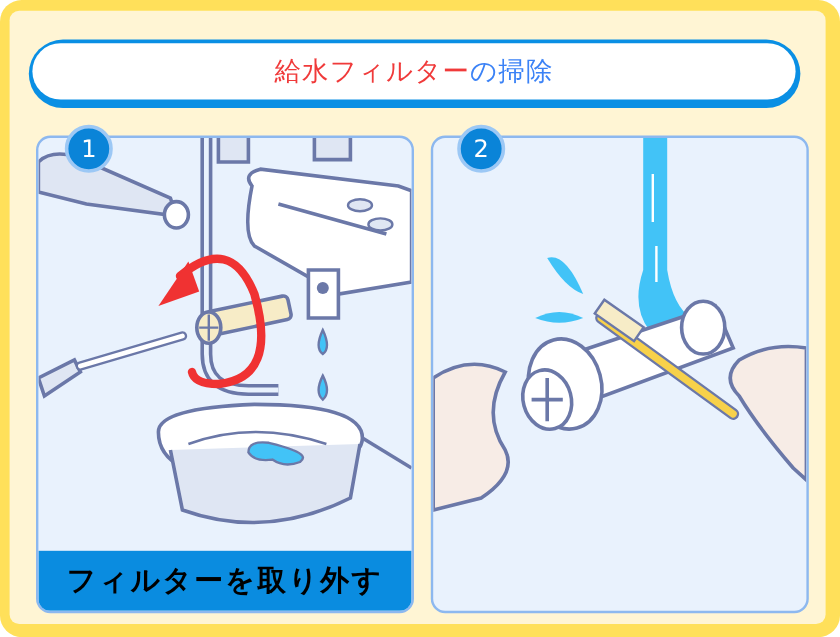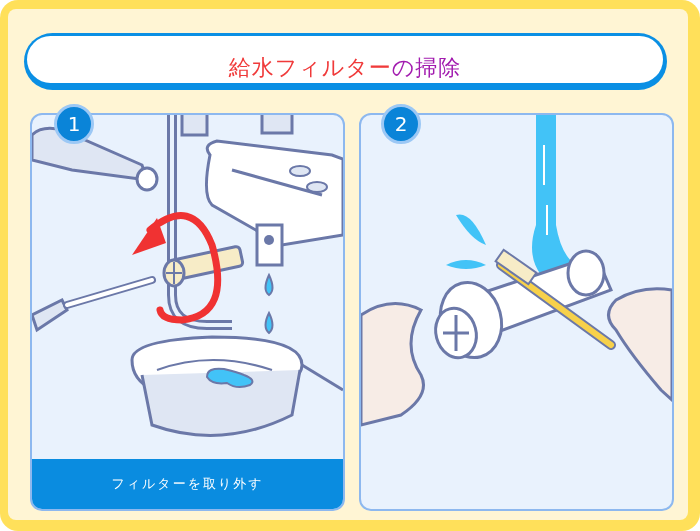--- a/index.html
+++ b/index.html
@@ -16,39 +16,39 @@
       position: absolute; left: 8px; top: 9px; width: 680px; height: 511px;
       background: #fff5d4; border-radius: 8px;
     }
     .title-pill {
       position: absolute; left: 24px; top: 33px; width: 643px; height: 57px;
       background: #0a8fe4; border-radius: 29px;
     }
     .title-pill-inner {
       position: absolute; left: 3px; top: 3px; right: 4px; bottom: 7px;
       background: #ffffff; border-radius: 26px;
-      display: flex; align-items: flex-end; justify-content: center;
+      display: flex; align-items: center; justify-content: center;
       font-size: 22px; letter-spacing: 1px;
     }
     .t-red { color: #f03a3a; }
-    .t-blue { color: #a21caf; }
+    .t-blue { color: #3b82f6; }
 
     .panel {
       position: absolute; top: 113px; width: 311px; height: 394px;
       background: #e9f2fd; border: 2px solid #8db8ef; border-radius: 12px;
       overflow: hidden;
     }
     .panel.p1 { left: 30px; }
     .panel.p2 { left: 359px; }
     .panel svg.scene { position: absolute; left: 0; top: 0; }
     .caption {
       position: absolute; left: 0; right: 0; bottom: 0; height: 50px;
-      background: #0a8ce0; color: #ffffff;
+      background: #0a8ce0; color: #000000;
       display: flex; align-items: center; justify-content: center;
-      font-size: 13px; letter-spacing: 2px;
+      font-size: 24px; letter-spacing: 2px; font-weight: bold;
     }
     .badge {
       position: absolute; width: 40px; height: 40px; border-radius: 50%;
       background: #0a84d8; border: 3px solid #9cc8f5;
       color: #ffffff; font-size: 20px;
       display: flex; align-items: center; justify-content: center;
       box-sizing: border-box;
     }
     .badge.b1 { left: 54px; top: 104px; }
     .badge.b2 { left: 381px; top: 104px; }

